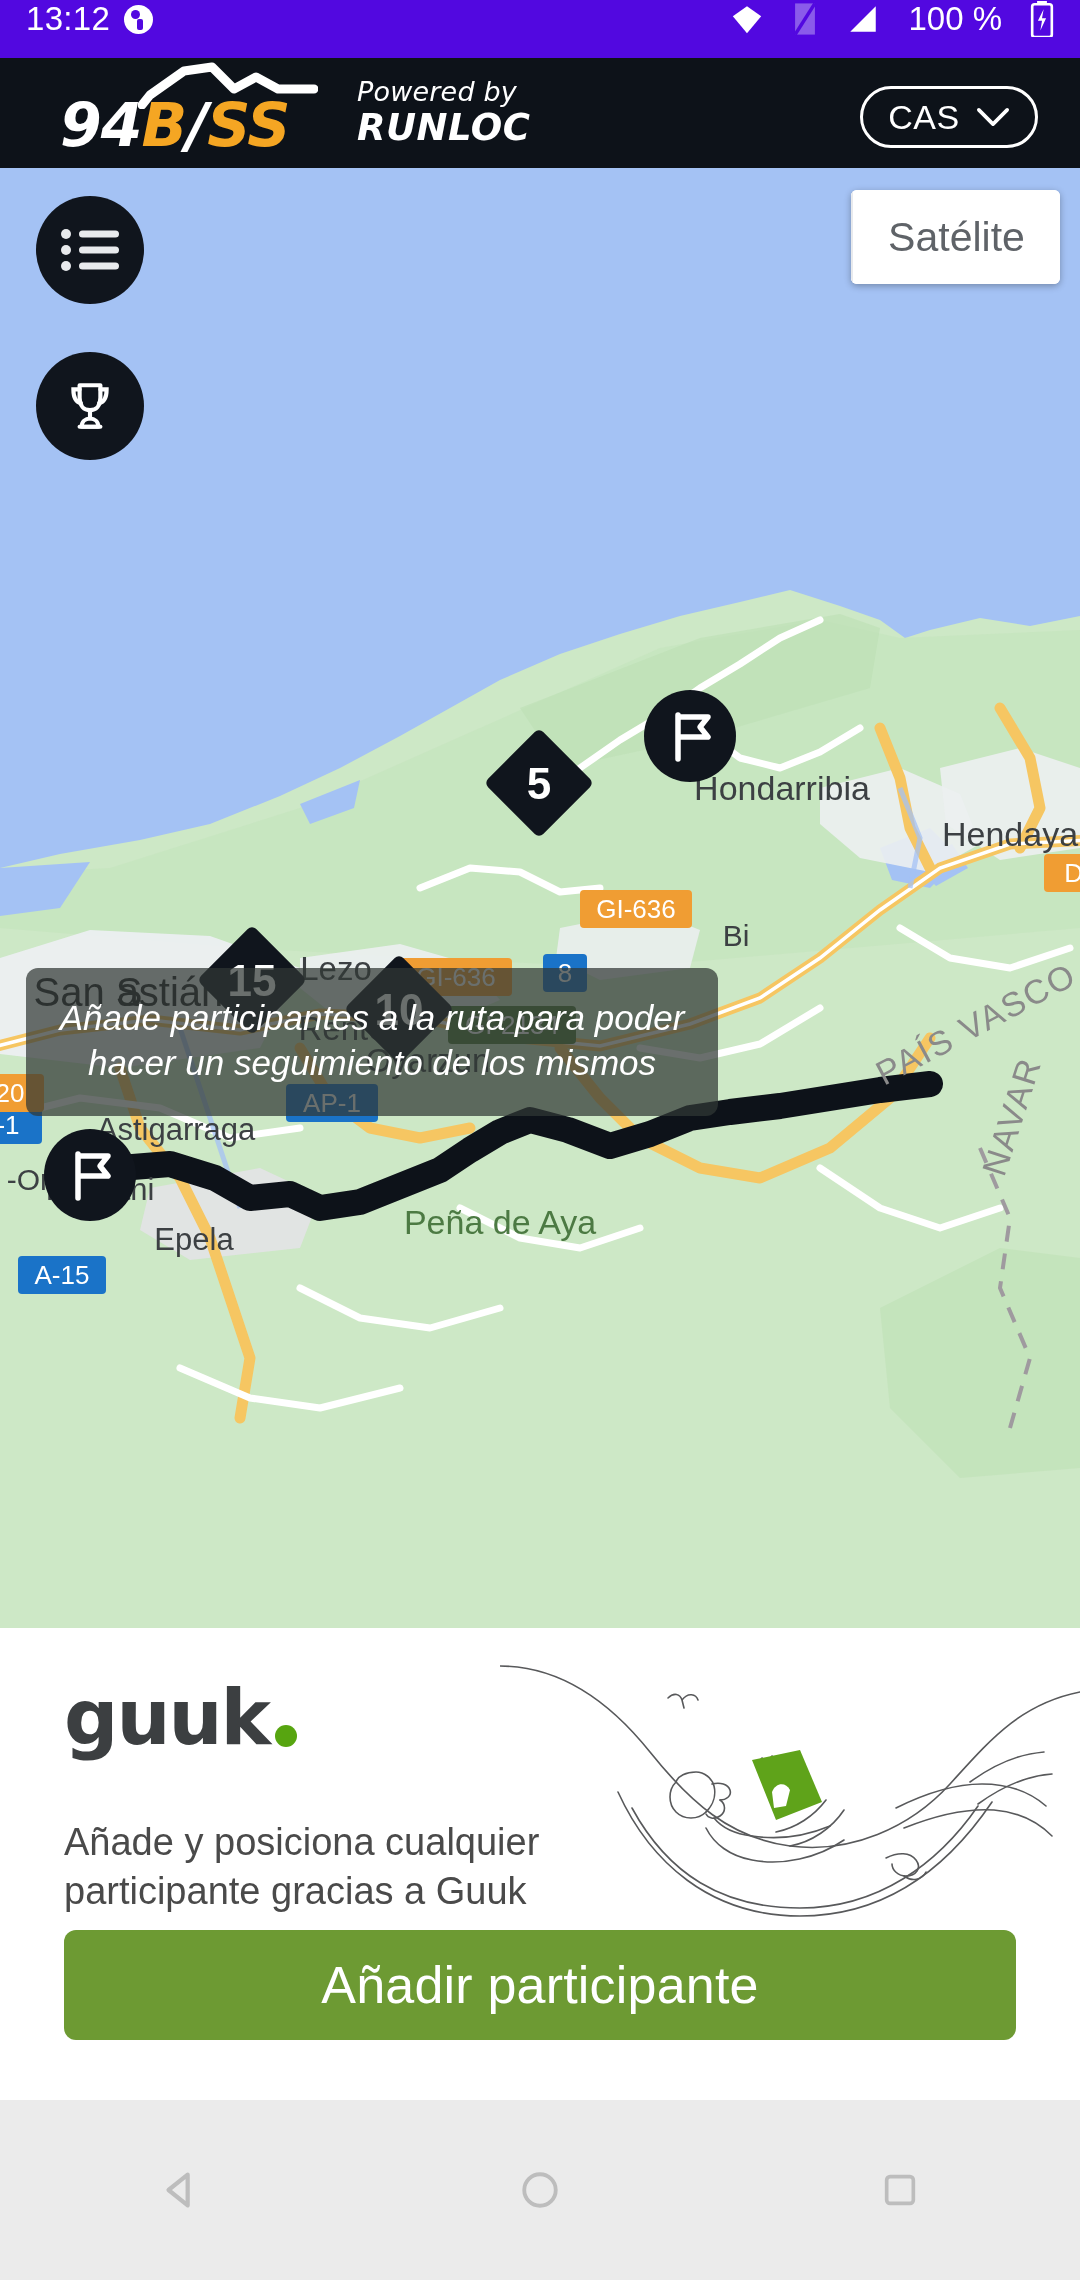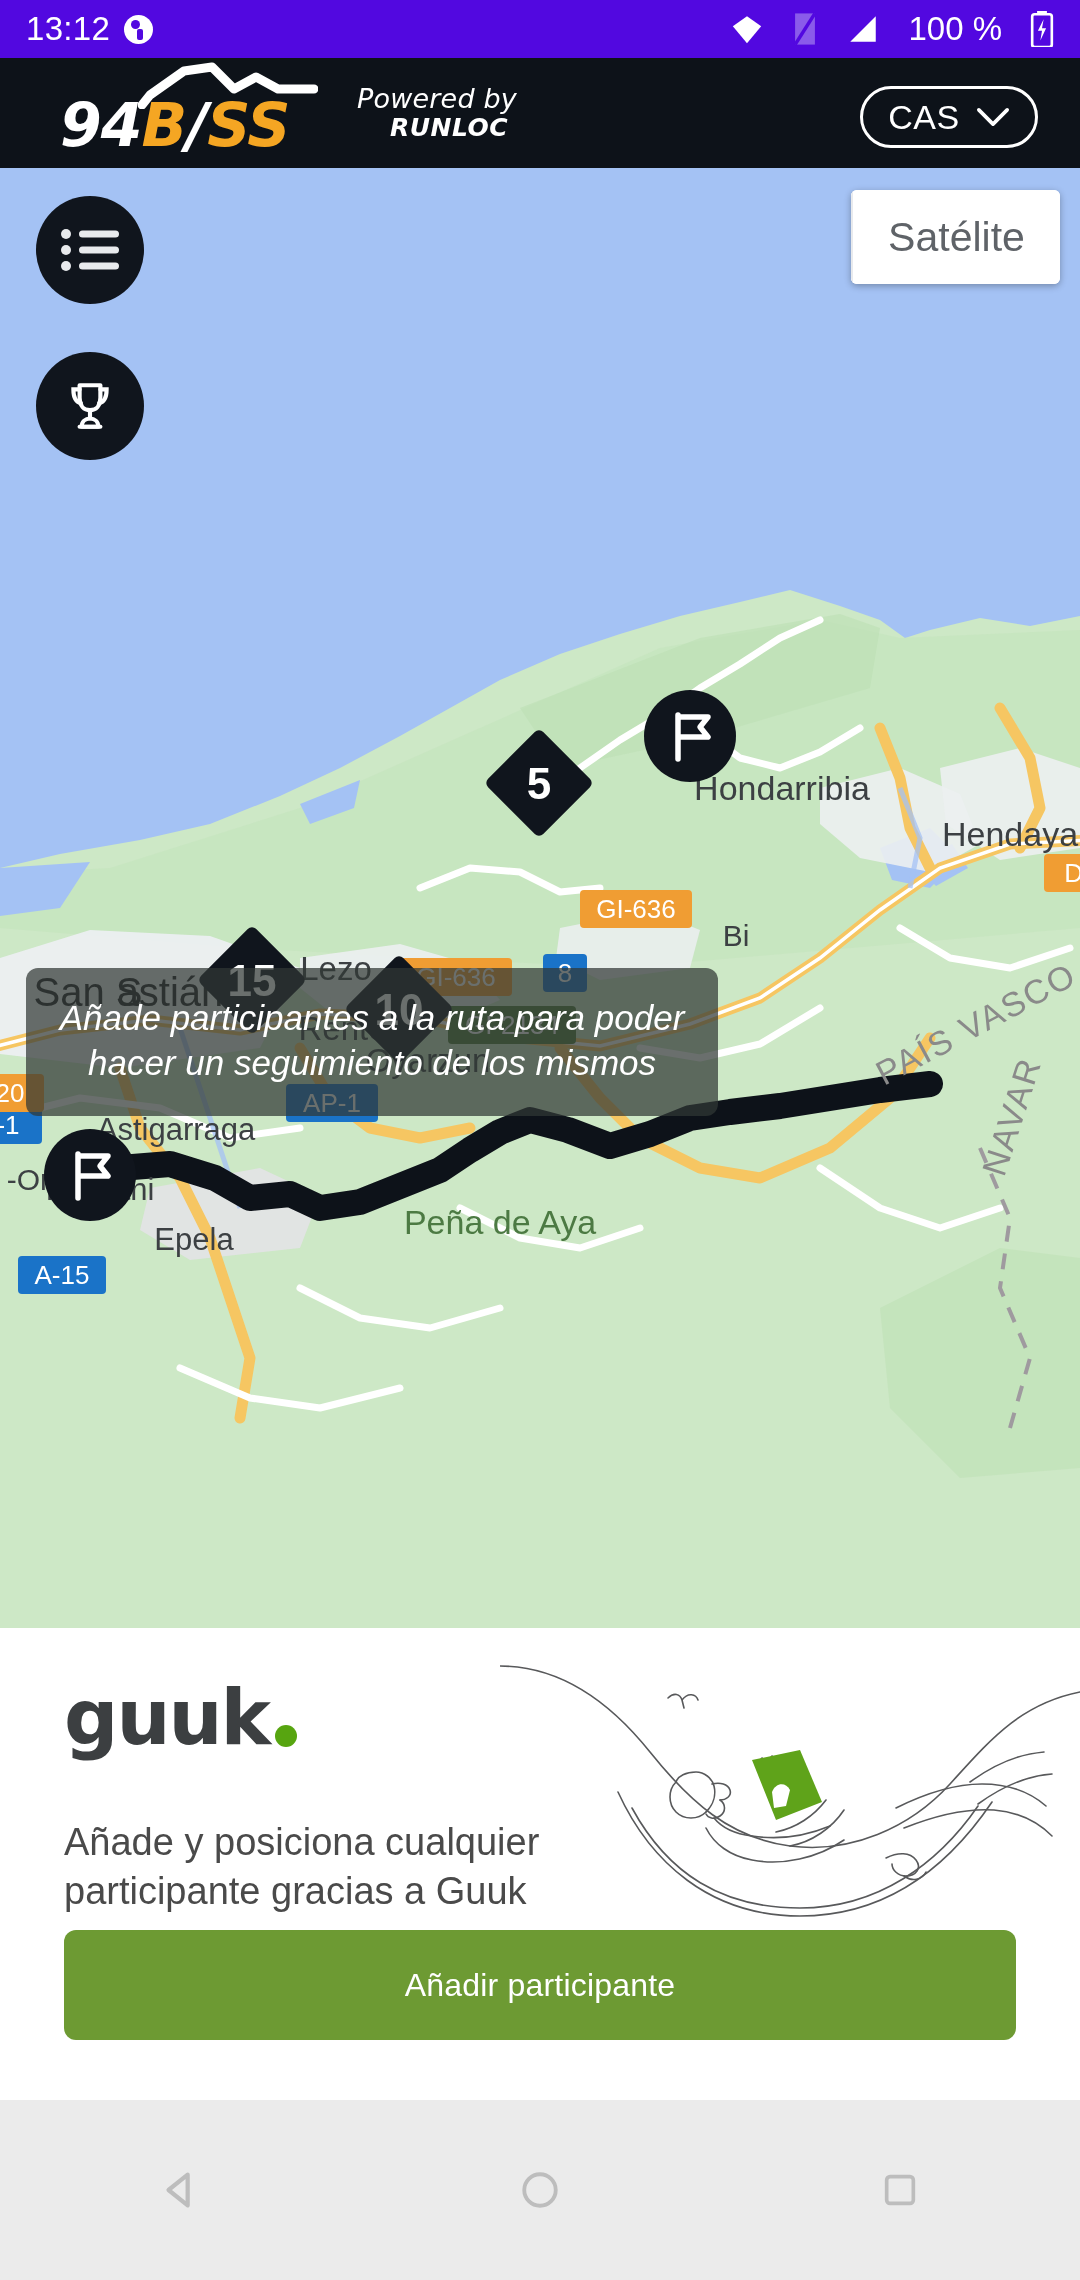--- a/index.html
+++ b/index.html
@@ -8,21 +8,21 @@
     font-family:"Liberation Sans", sans-serif;
     background:#ffffff;
     overflow:hidden;
     position:relative;
   }
 
   
   #status-bar{
     position:absolute; left:0; top:0; width:1080px; height:58px;
     background:#5208e0; color:#ffffff;
-    display:flex; align-items:center; justify-content:space-between;
+    display:flex; align-items:flex-start; justify-content:space-between;
     padding:0 26px;
   }
   .sb-left{ display:flex; align-items:center; gap:14px; }
   .sb-time{ font-size:33px; font-weight:400; letter-spacing:.3px; }
   .sb-right{ display:flex; align-items:center; gap:28px; }
   .sb-batt-text{ font-size:33px; font-weight:400; }
   .appicon{
     width:29px;height:29px;border-radius:50%;background:#fff;
     position:relative;
   }
@@ -50,22 +50,22 @@
     font-family:"DejaVu Sans", sans-serif;
   }
   #brand-text .w{ color:#ffffff; }
   #brand-text .o{ color:#f5a623; }
   #powered-block{ margin-left:42px; color:#ffffff; line-height:1.05; }
   #powered-by{
     font-size:27px; font-style:italic; font-weight:400;
     font-family:"DejaVu Sans", sans-serif; letter-spacing:.2px;
   }
   #runloc{
-    font-size:25px; font-style:italic; font-weight:700;
-    font-family:"DejaVu Sans", sans-serif; letter-spacing:.5px; margin-top:2px;margin-left:33px;
+    font-size:37px; font-style:italic; font-weight:700;
+    font-family:"DejaVu Sans", sans-serif; letter-spacing:.5px; margin-top:2px;
   }
   #lang-selector{
     position:absolute; right:42px; top:28px;
     width:178px; height:62px; border:3px solid #ffffff; border-radius:34px;
     display:flex; align-items:center; justify-content:center; gap:16px;
     color:#ffffff; cursor:pointer;
   }
   #lang-selector .lbl{ font-size:34px; letter-spacing:.5px; }
 
   
@@ -113,21 +113,21 @@
     background:#ffffff; border-radius:34px 34px 0 0; overflow:hidden; z-index:8;
   }
   #guuk-logo{ position:absolute; left:64px; top:48px; }
   #promo-text{
     position:absolute; left:64px; top:190px; width:560px;
     font-size:38px; color:#4a4a4a; line-height:1.28; font-weight:400;
   }
   #add-participant-button{
     position:absolute; left:64px; top:302px; width:952px; height:110px;
     background:#6d9a33; border-radius:12px; border:none;
-    color:#ffffff; font-size:32px; font-family:"Liberation Sans", sans-serif;
+    color:#ffffff; font-size:52px; font-family:"Liberation Sans", sans-serif;
     cursor:pointer; letter-spacing:.2px;
   }
   #hammock-illustration{ position:absolute; right:0; top:4px; }
 
   
   #android-nav{
     position:absolute; left:0; top:2100px; width:1080px; height:180px;
     background:#ebebeb; display:flex; align-items:center; justify-content:space-around;
   }
   .nav-btn{ cursor:pointer; display:flex; align-items:center; justify-content:center;

